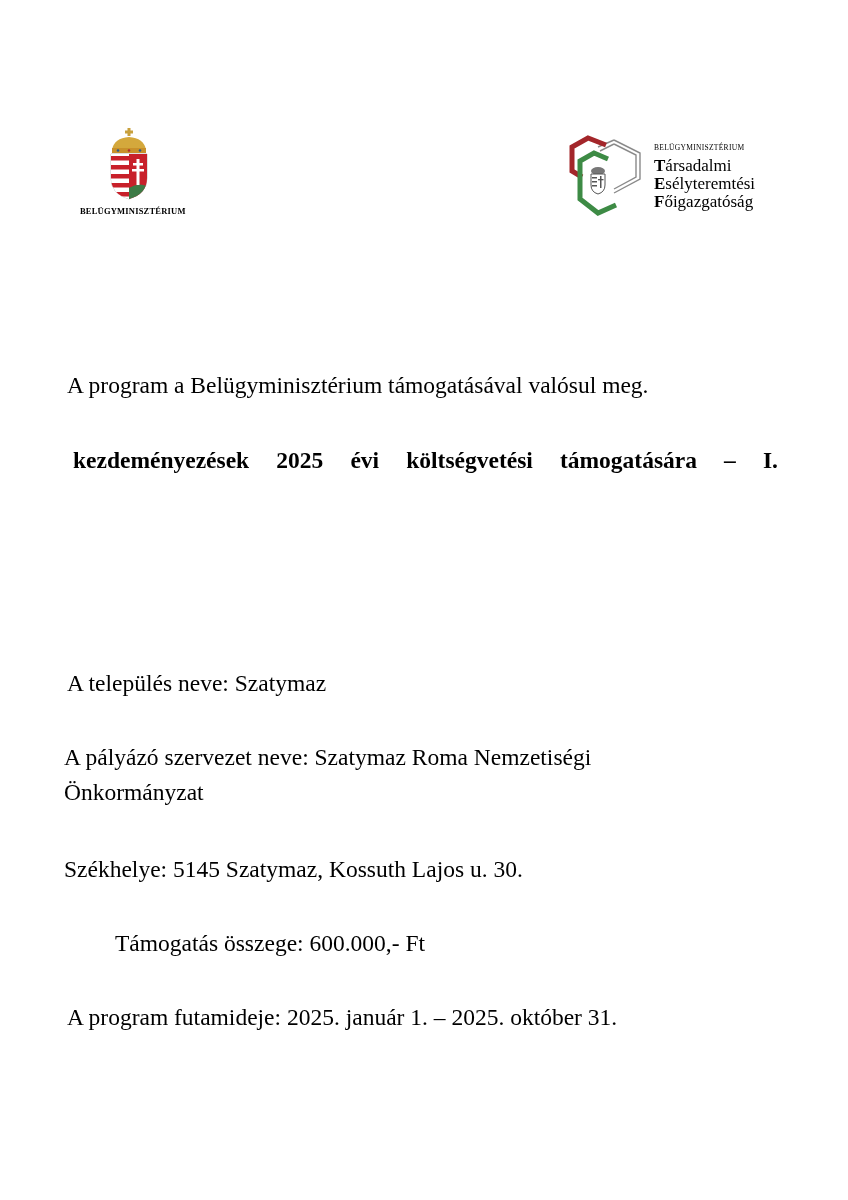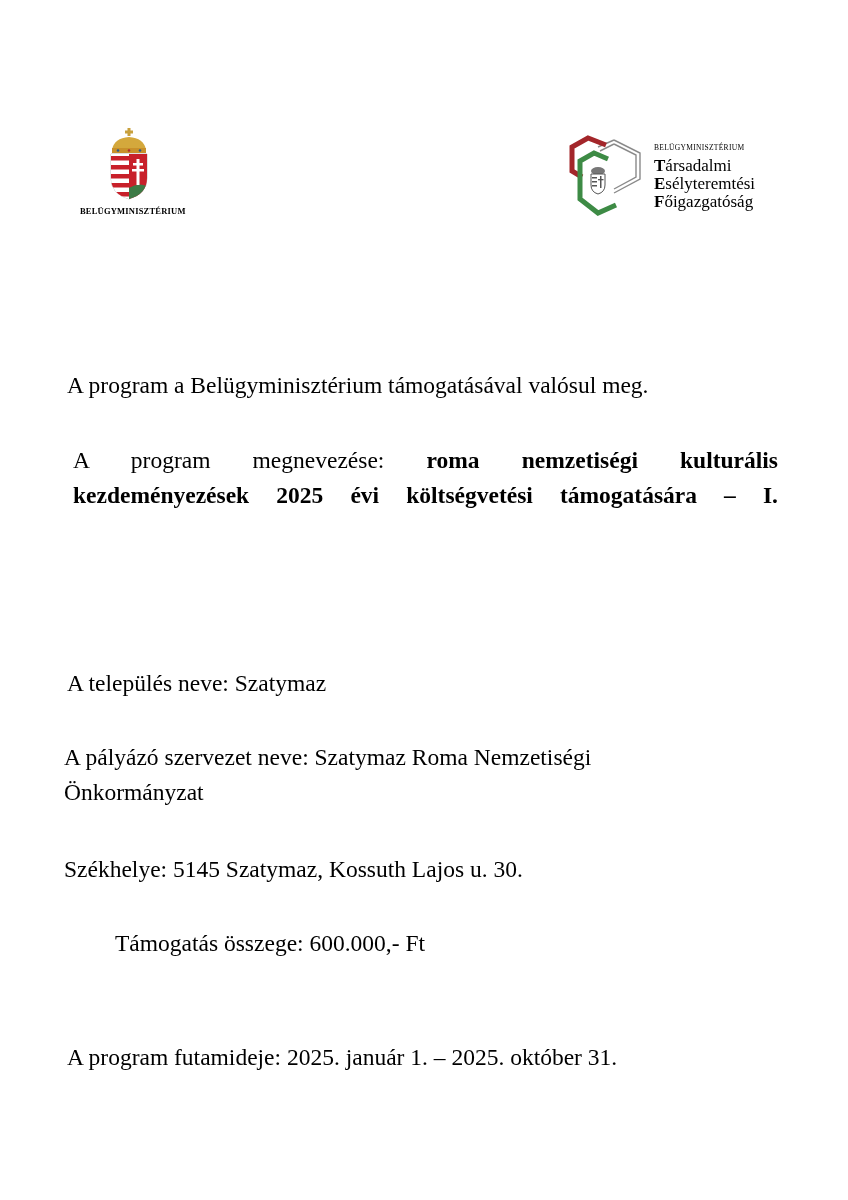--- a/index.html
+++ b/index.html
@@ -83,26 +83,25 @@
   </svg>
   <div class="ministry">BELÜGYMINISZTÉRIUM</div>
   <div class="name-line" style="top:22px;"><b>T</b><span>ársadalmi</span></div>
   <div class="name-line" style="top:40px;"><b>E</b><span>sélyteremtési</span></div>
   <div class="name-line" style="top:58px;"><b>F</b><span>őigazgatóság</span></div>
 </div>
 
 <div class="line" style="left:67px; top:333px;margin-top:36px;">A program a Belügyminisztérium támogatásával valósul meg.</div>
 
 <div class="justify-block">
-  <span class="justify-line"><span>A program megnevezése:</span> <b>roma nemzetiségi kulturális</b></span>
   <span class="justify-line"><b>kezdeményezések 2025 évi költségvetési támogatására – I.</b></span>
 </div>
 
 <div class="line" style="left:67px; top:667px;"><span>A település neve:</span> <b>Szatymaz</b></div>
 
 <div class="line" style="left:64px; top:741px;"><span>A pályázó szervezet neve:</span> <b>Szatymaz Roma Nemzetiségi</b></div>
 <div class="line" style="left:64px; top:776px;"><b>Önkormányzat</b></div>
 
 <div class="line" style="left:64px; top:853px;"><span>Székhelye:</span> <b>5145 Szatymaz, Kossuth Lajos u. 30.</b></div>
 
 <div class="line" style="left:67px; top:927px;margin-left:48px;"><span>Támogatás összege:</span> <b>600.000,- Ft</b></div>
 
-<div class="line" style="left:67px; top:1001px;margin-top:40px;"><span>A program futamideje:</span> <b>2025. január 1. – 2025. október 31.</b></div>
+<div class="line" style="left:67px; top:1001px;"><span>A program futamideje:</span> <b>2025. január 1. – 2025. október 31.</b></div>
 
 </body></html>

